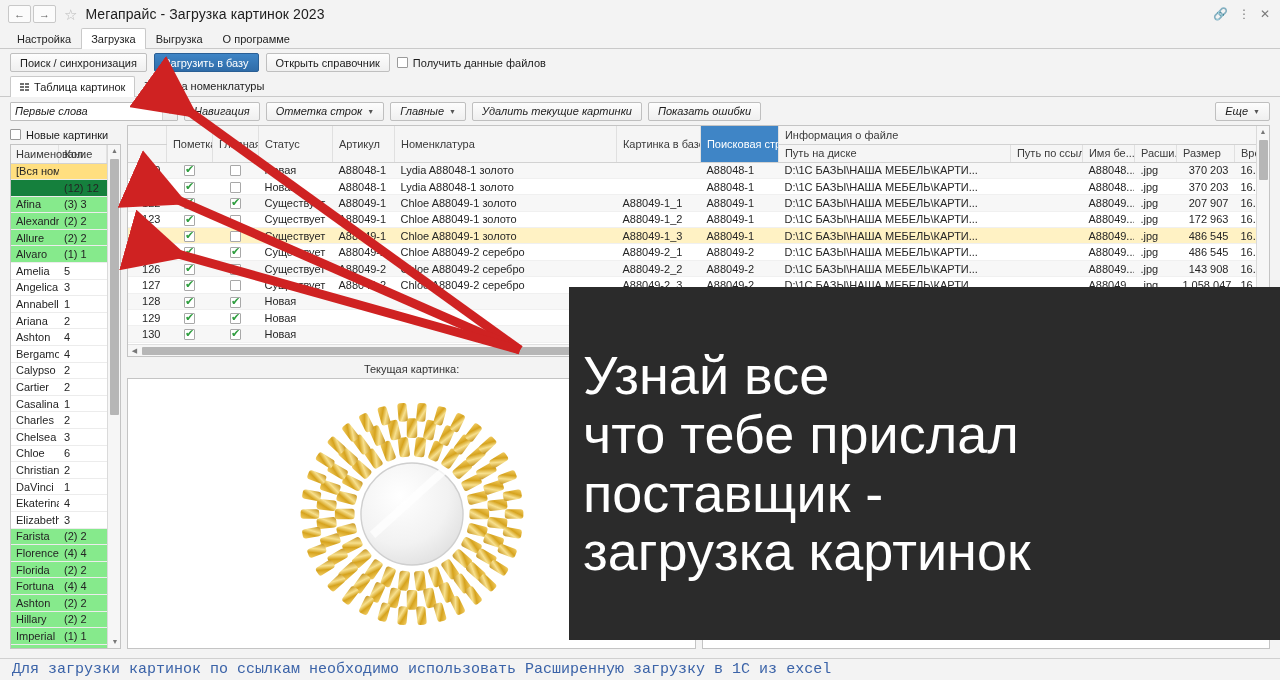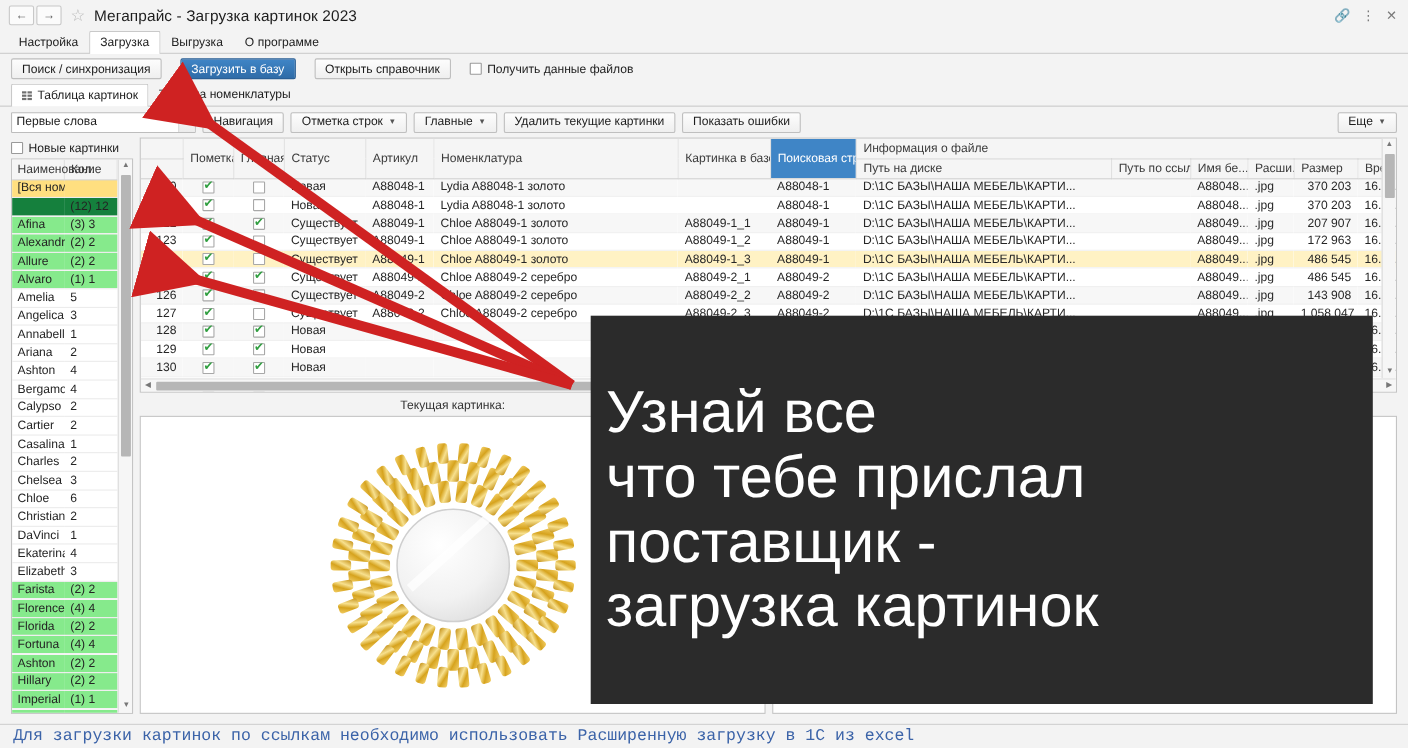--- a/index.html
+++ b/index.html
@@ -30,21 +30,21 @@
   
   .tabstrip { height: 21px; display: flex; align-items: flex-end;
               border-bottom: 1px solid #c9c9c9; background: #f3f3f3; padding-left: 7px; }
   .tab { height: 20px; padding: 0 9px; display: flex; align-items: center;
          font-size: 11px; color: #222; border: 1px solid transparent;
          border-bottom: none; }
   .tab.active { background: #fff; border-color: #c9c9c9; border-radius: 2px 2px 0 0;
                 margin-bottom: -1px; height: 21px; }
 
   
-  .cmdbar { height: 27px; display: flex; align-items: center; gap: 17px;
+  .cmdbar { height: 27px; display: flex; align-items: center; gap: 7px;
             padding: 0 10px; background: #f3f3f3; }
   .btn { height: 19px; padding: 0 9px; border: 1px solid #bfbfbf; border-radius: 2px;
          background: linear-gradient(#fdfdfd,#efefef); font-size: 11px; color: #1c1c1c;
          display: inline-flex; align-items: center; white-space: nowrap; }
   .btn.primary { background: linear-gradient(#3f85c6,#2f6ca8); border-color: #2a5f95;
                  color: #fff; }
   .chk { display: inline-flex; align-items: center; gap: 5px; font-size: 11px; }
   .box { width: 11px; height: 11px; border: 1px solid #9a9a9a; background: #fff;
          border-radius: 1px; display: inline-block; }
 
@@ -59,21 +59,21 @@
               background:
                 linear-gradient(#6f6f6f,#6f6f6f) 0 0/4px 2px no-repeat,
                 linear-gradient(#6f6f6f,#6f6f6f) 5px 0/4px 2px no-repeat,
                 linear-gradient(#6f6f6f,#6f6f6f) 0 3px/4px 2px no-repeat,
                 linear-gradient(#6f6f6f,#6f6f6f) 5px 3px/4px 2px no-repeat,
                 linear-gradient(#6f6f6f,#6f6f6f) 0 6px/4px 2px no-repeat,
                 linear-gradient(#6f6f6f,#6f6f6f) 5px 6px/4px 2px no-repeat; }
 
   
   .cmdbar2 { height: 25px; display: flex; align-items: center; gap: 6px;
-             padding: 3px 10px 0 10px; }
+             padding: 3px 10px 0 10px; font-style: italic; }
   .combo { width: 168px; height: 19px; border: 1px solid #bdbdbd; background: #fff;
            display: flex; align-items: center; font-size: 11px; padding-left: 4px;
            border-radius: 1px; }
   .combo .val { flex: 1; color: #1c1c1c; }
   .combo .drop { width: 15px; height: 17px; border-left: 1px solid #d5d5d5;
                  background: linear-gradient(#fafafa,#ececec);
                  display: flex; align-items: center; justify-content: center;
                  font-size: 7px; color: #555; }
   .btn .caret { margin-left: 5px; font-size: 7px; color: #555; }
   .spacer { flex: 1; }
@@ -152,21 +152,21 @@
              display: flex; align-items: center; justify-content: center;
              overflow: hidden; }
 
   
   .statusbar { position: absolute; left: 0; bottom: 0; width: 1280px; height: 22px;
                border-top: 1px solid #d0d0d0; background: #f3f3f3;
                display: flex; align-items: center; padding-left: 12px; }
   .statusbar .txt { font-size: 15px; color: #3b63a8; font-family: Liberation Mono, monospace; }
 
   
-  .overlay { position: absolute; left: 537px; top: 287px; width: 711px; height: 353px;
+  .overlay { position: absolute; left: 569px; top: 287px; width: 711px; height: 353px;
              background: #2b2b2b; display: flex; flex-direction: column;
              justify-content: center; padding: 0 14px; pointer-events: none; }
   .overlay .line { color: #fff; font-size: 54px; line-height: 1.09;
                    font-family: "Liberation Sans", sans-serif; white-space: nowrap; }
 
   
   .arrows { position: absolute; left: 0; top: 0; width: 1280px; height: 680px;
             pointer-events: none; }
 </style>
 </head>

